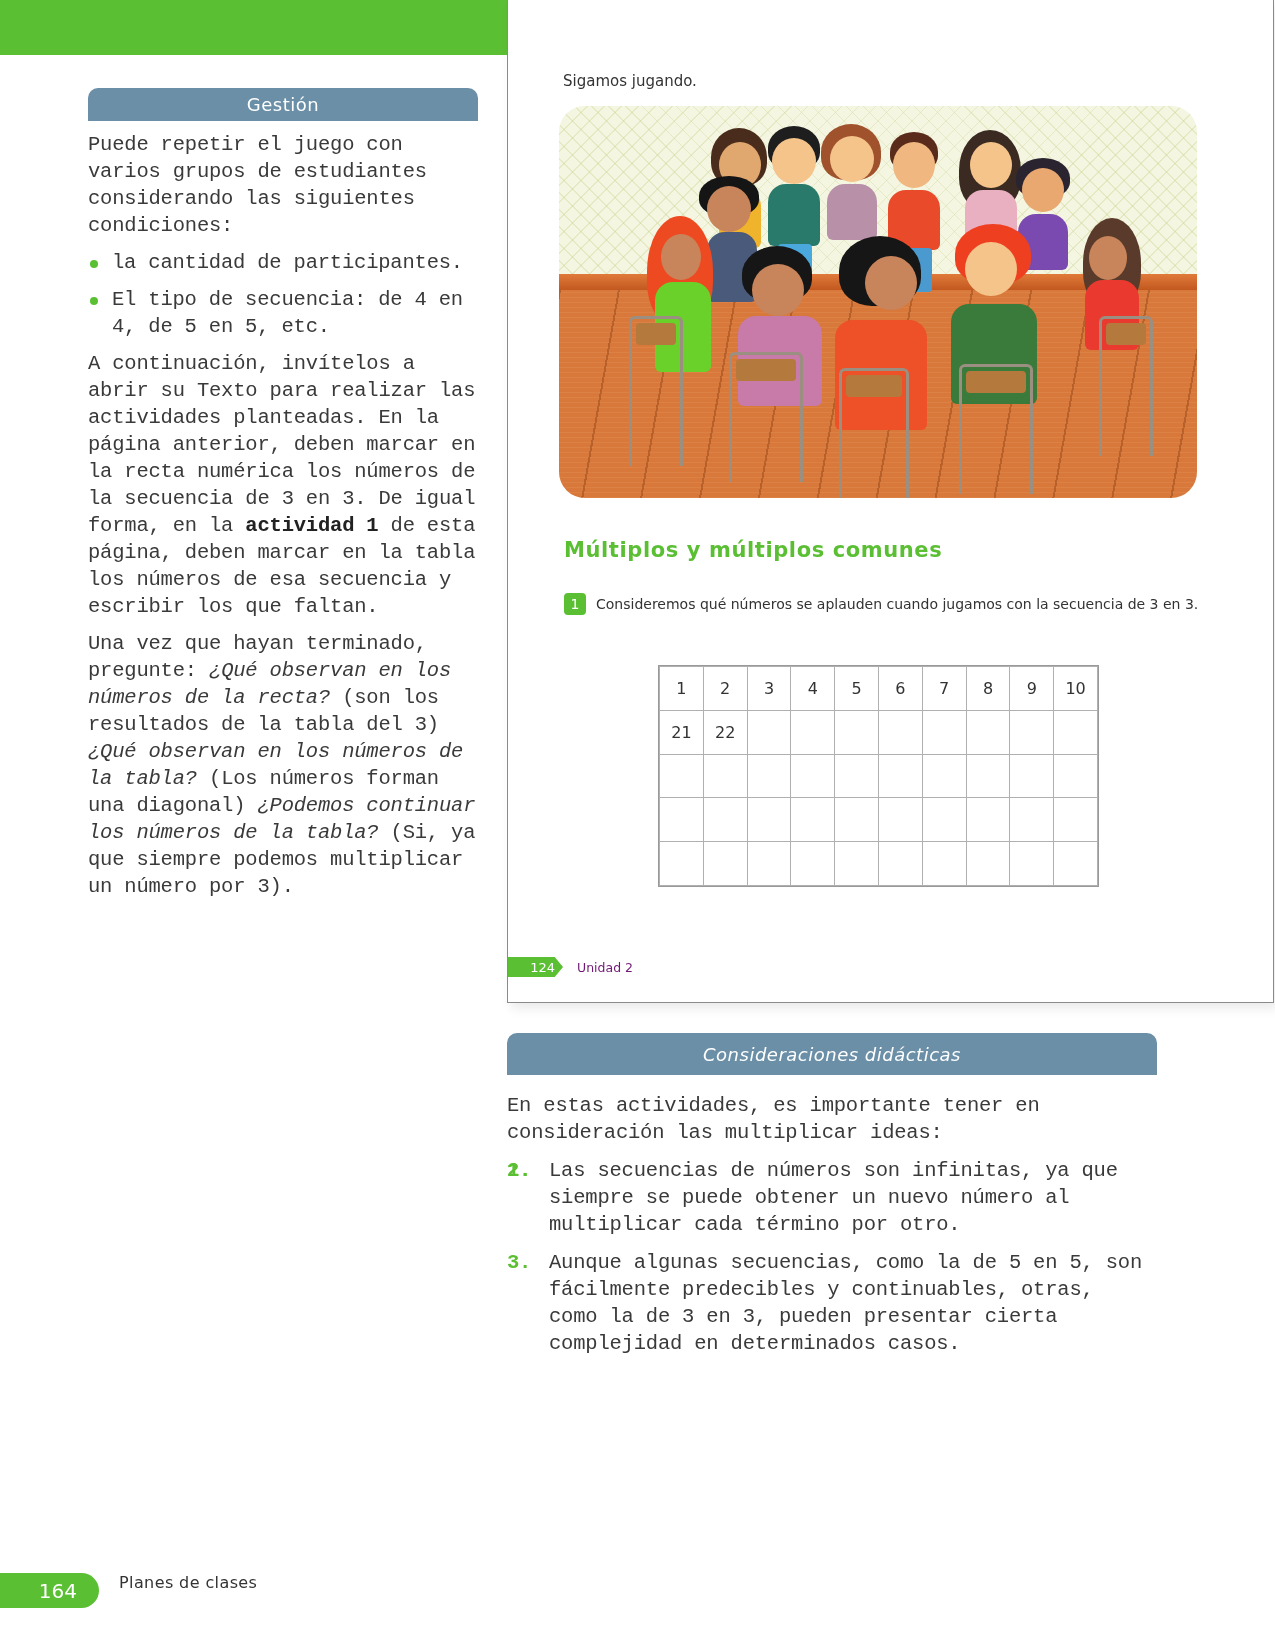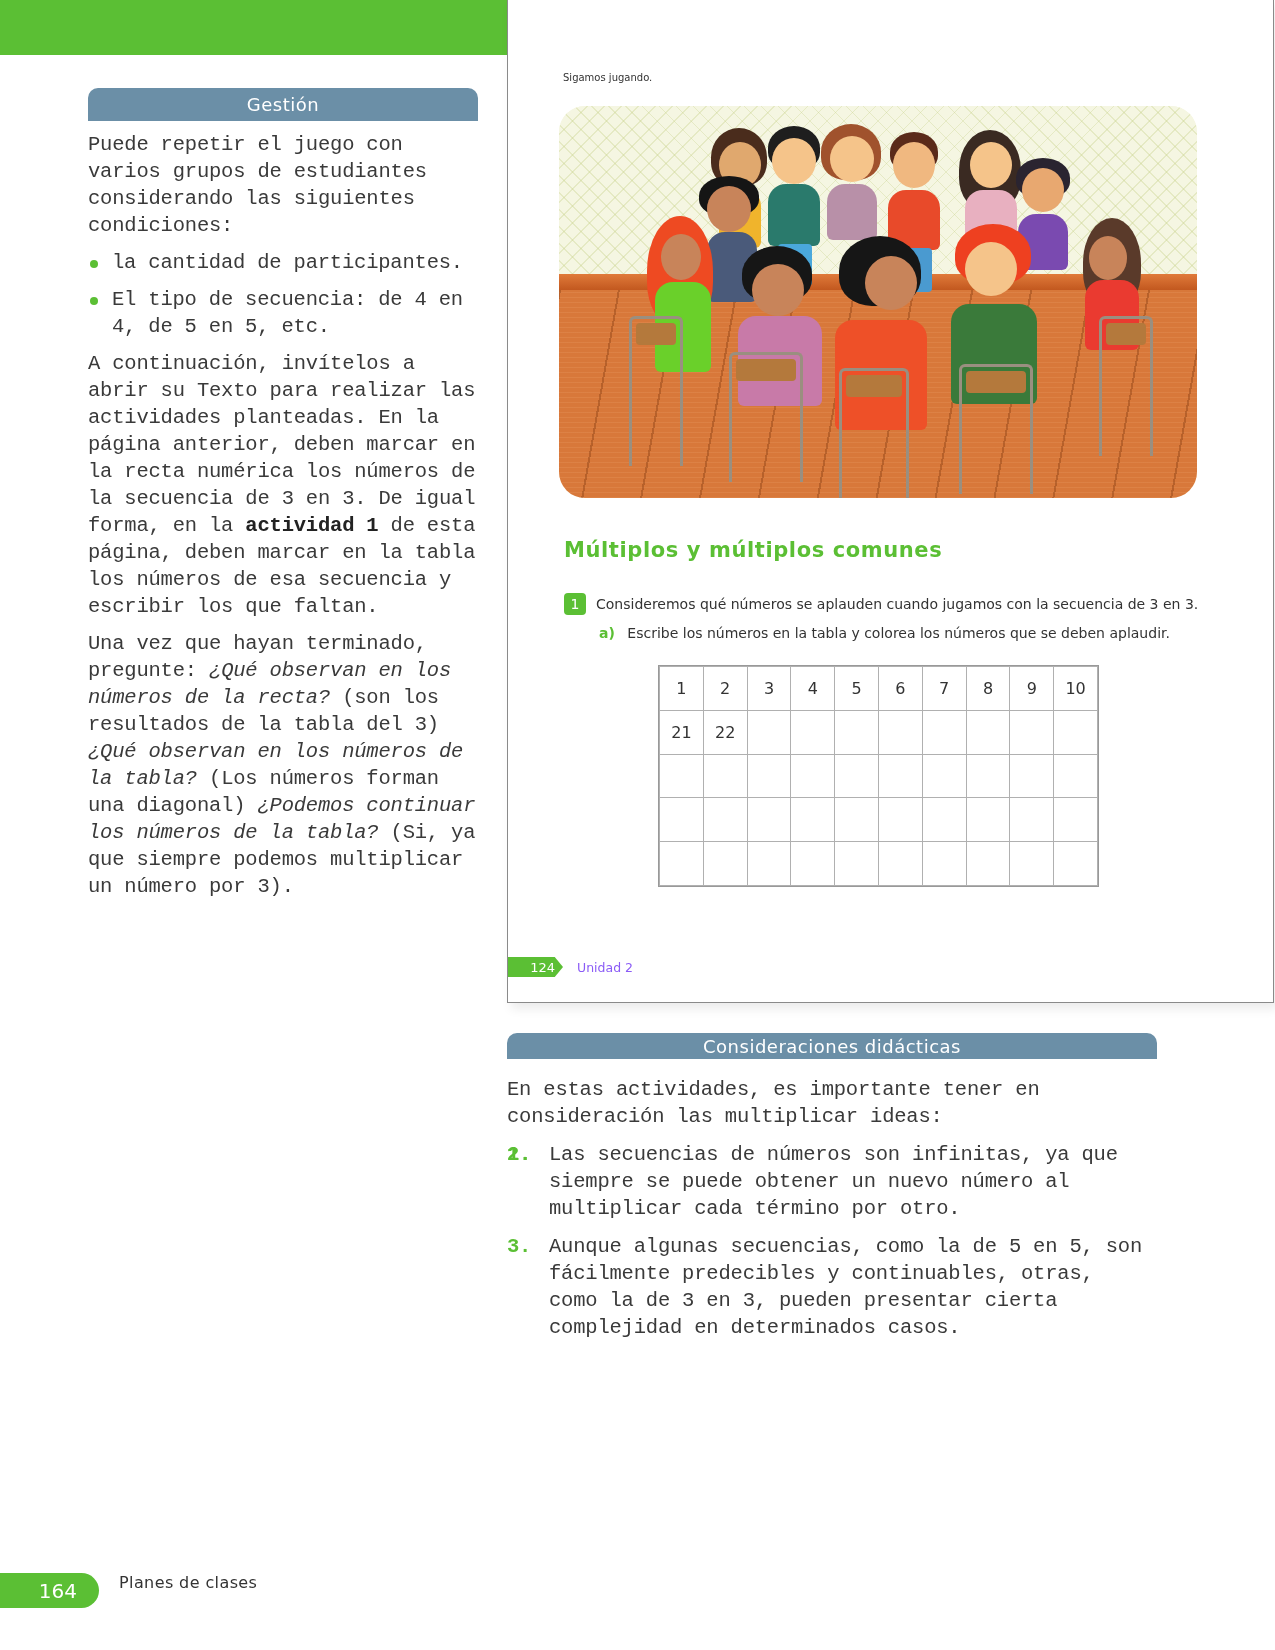--- a/index.html
+++ b/index.html
@@ -30,21 +30,21 @@
     }
     .it { font-style: italic; }
     .bd { font-weight: bold; color: #222; }
 
     
     .inset {
       position: absolute; left: 507px; top: -1px; width: 767px; height: 1004px;
       border: 1.5px solid #8a8a8a; background: #ffffff;
       box-shadow: 4px 6px 10px rgba(0,0,0,0.08);
     }
-    .inset-intro { position: absolute; left: 55px; top: 72px; font-size: 10px; color: #333; }
+    .inset-intro { position: absolute; left: 55px; top: 72px; font-size: 15px; color: #333; }
     .illus {
       position: absolute; left: 51px; top: 106px; width: 638px; height: 392px;
       border-radius: 26px; overflow: hidden; background: #f6f7e4;
     }
     .illus .wall {
       position: absolute; left: 0; top: 0; width: 100%; height: 172px;
       background-color: #f5f6e2;
       background-image:
         repeating-linear-gradient(45deg, rgba(200,210,140,0.35) 0 1px, transparent 1px 12px),
         repeating-linear-gradient(-45deg, rgba(200,210,140,0.35) 0 1px, transparent 1px 12px);
@@ -83,25 +83,25 @@
       font-size: 16px; color: #333; font-family: "DejaVu Sans", sans-serif;
     }
     .grid { outline: 1.5px solid #999; }
 
     .inset-footer { position: absolute; left: 0; top: 957px; height: 20px; display: flex; align-items: center; }
     .pg-tab {
       width: 55px; height: 20px; background: #5bbf34; color: #fff; font-size: 13px;
       display: flex; align-items: center; justify-content: flex-end; padding-right: 8px;
       clip-path: polygon(0 0, 85% 0, 100% 50%, 85% 100%, 0 100%);
     }
-    .unit { margin-left: 14px; font-size: 12.5px; color: #8b5cf6; }
+    .unit { margin-left: 14px; font-size: 12.5px; color: #701a75; }
 
     
     .consid { position: absolute; left: 507px; top: 1033px; width: 650px; }
-    .consid .section-header { height: 26px; }
+    .consid .section-header { height: 42px; font-style: italic; }
     .consid .para { margin-top: 17px; width: 640px; }
     .num-list { list-style: none; margin-top: 10px; }
     .num-list li { position: relative; padding-left: 42px; margin-bottom: 11px; width: 640px; }
     .num-list li .n { position: absolute; left: 0; top: 0; color: #5bbf34; font-weight: bold; }
 
     
     .page-footer { position: absolute; left: 0; top: 1573px; display: flex; align-items: flex-start; }
     .page-tab {
       width: 99px; height: 35px; background: #5bbf34; color: #fff; font-size: 20px;
       border-radius: 0 18px 18px 0; display: flex; align-items: center; justify-content: flex-end; padding-right: 22px;
@@ -213,24 +213,20 @@
         <div class="seat"></div>
       </div>
   </div>
 
   <h2 class="inset-title">Múltiplos y múltiplos comunes</h2>
 
   <div class="activity">
     <span class="badge">1</span>
     <span>Consideremos qué números se aplauden cuando jugamos con la secuencia de 3 en 3.</span>
   </div>
-  <div class="subitem">
-    <span class="lbl">a)</span>
-    <span>Escribe los números en la tabla y colorea los números que se deben aplaudir.</span>
-  </div>
 
   <table class="grid">
     <tbody>
       <tr>
         <td>1</td>
           <td>2</td>
           <td>3</td>
           <td>4</td>
           <td>5</td>
           <td>6</td>

